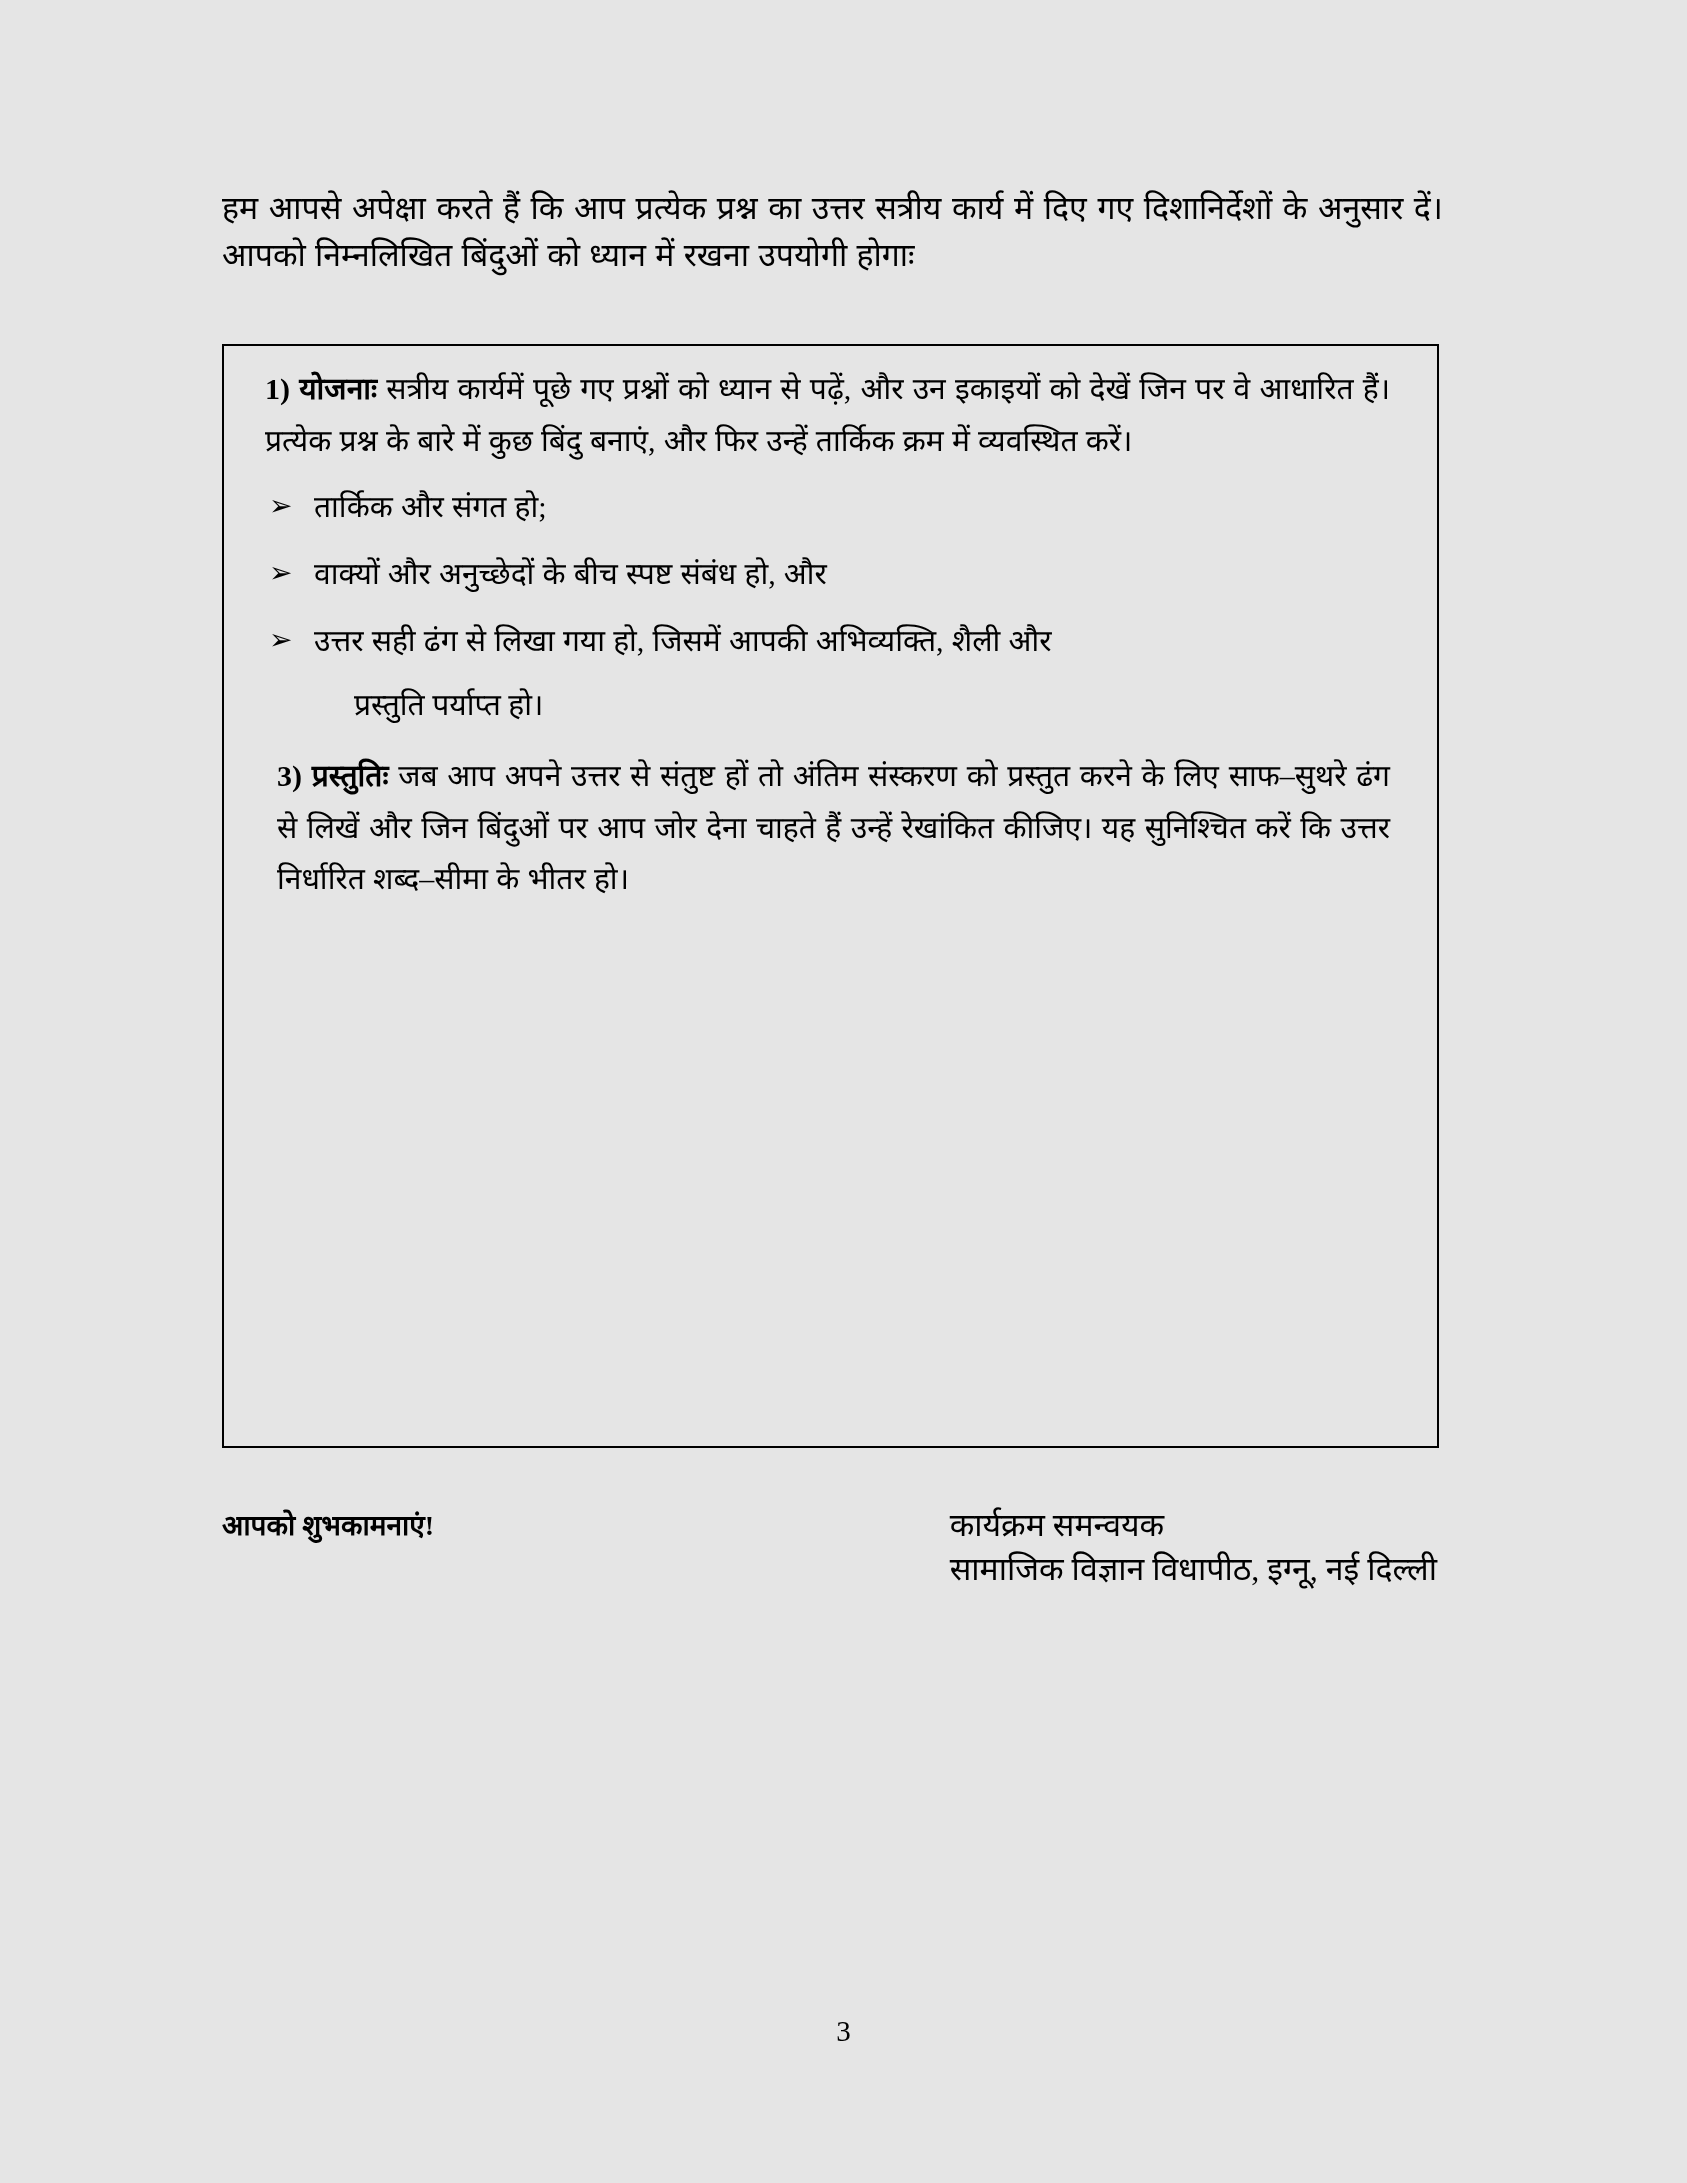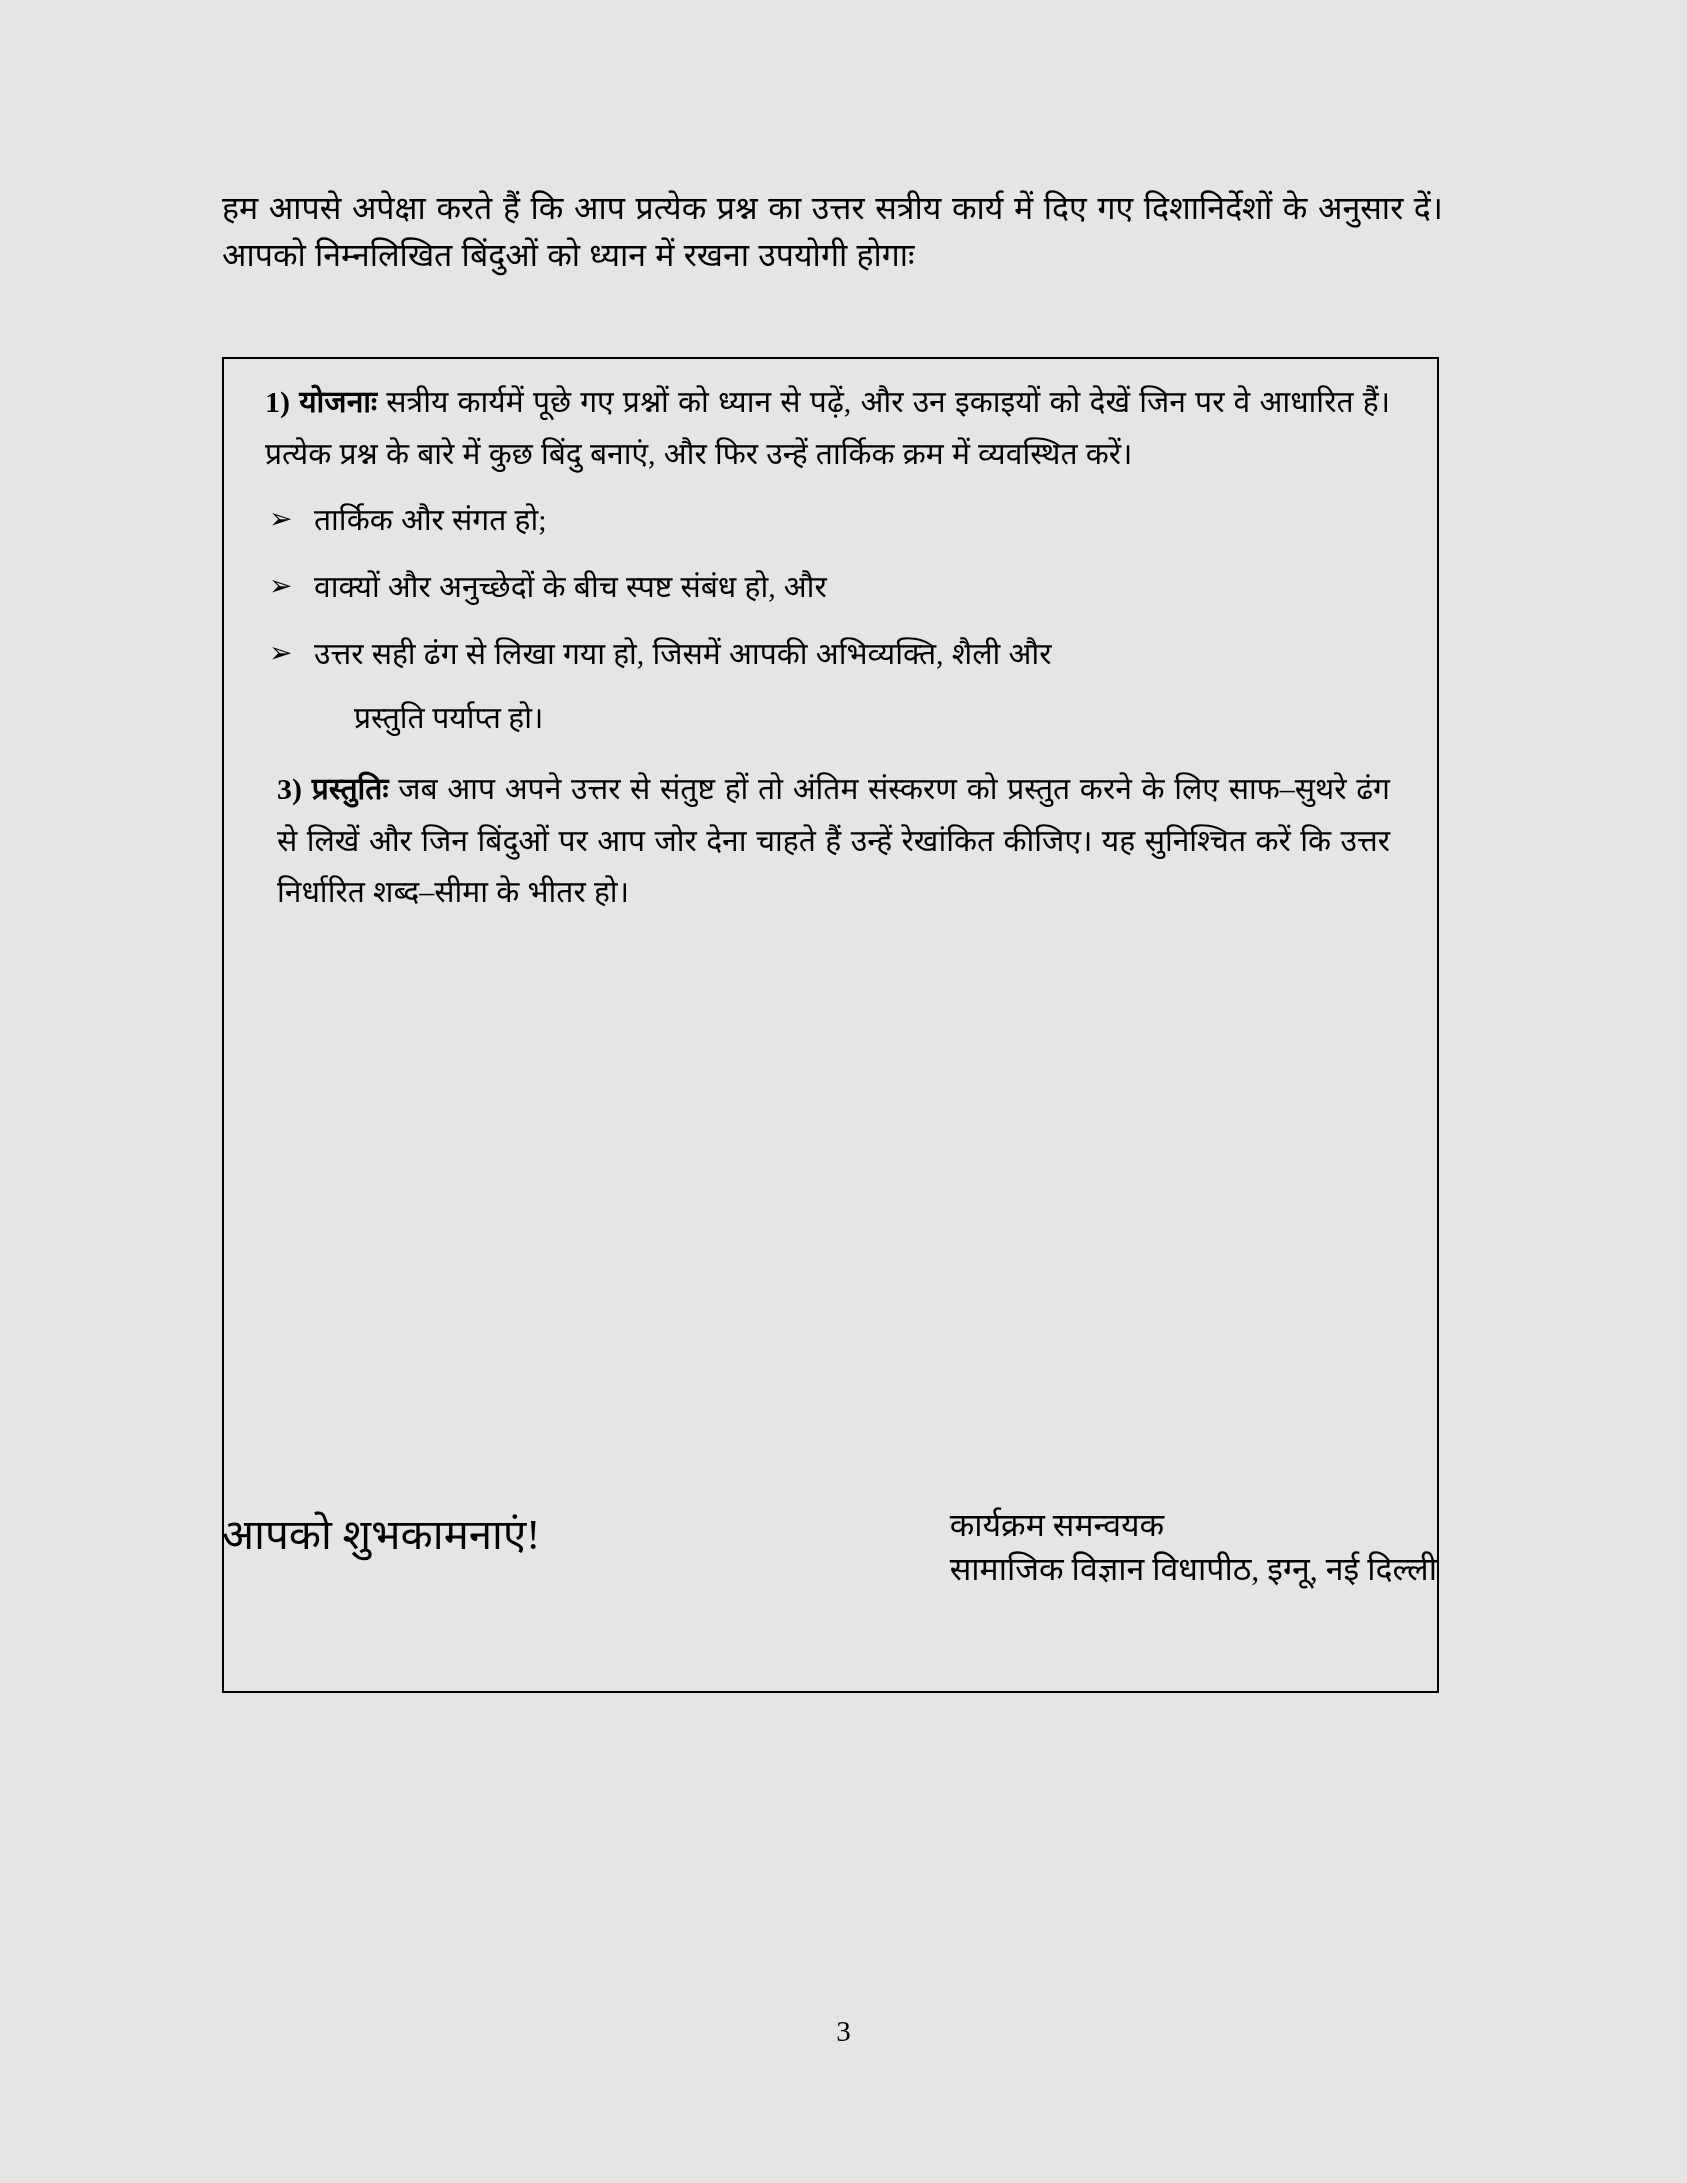--- a/index.html
+++ b/index.html
@@ -29,23 +29,23 @@
     line-height: 1.47;
     text-align: justify;
     text-align-last: left;
     word-spacing: 1.3px;
   }
 
   
   .box {
     position: absolute;
     left: 222px;
-    top: 357px;
+    top: 344px;
     width: 1217px;
-    height: 1336px;
+    height: 1104px;
     border: 2.6px solid #000000;
     box-sizing: border-box;
   }
   .box-inner {
     position: absolute;
     left: 41px;
     top: 17px;
     width: 1125px;
   }
 
@@ -94,22 +94,23 @@
     padding-left: 77px;
     margin: 12px;
     text-align: left;
   }
 
   
   .closing-wishes {
     position: absolute;
     left: 222px;
     top: 1507px;
-    font-size: 42px;
+    font-size: 28px;
     line-height: 1.35;
+    font-weight: bold;
   }
   .signature {
     position: absolute;
     right: 250px;
     top: 1503px;
     text-align: left;
     font-size: 32px;
     line-height: 1.38;
   }
   .signature div { white-space: nowrap; }

